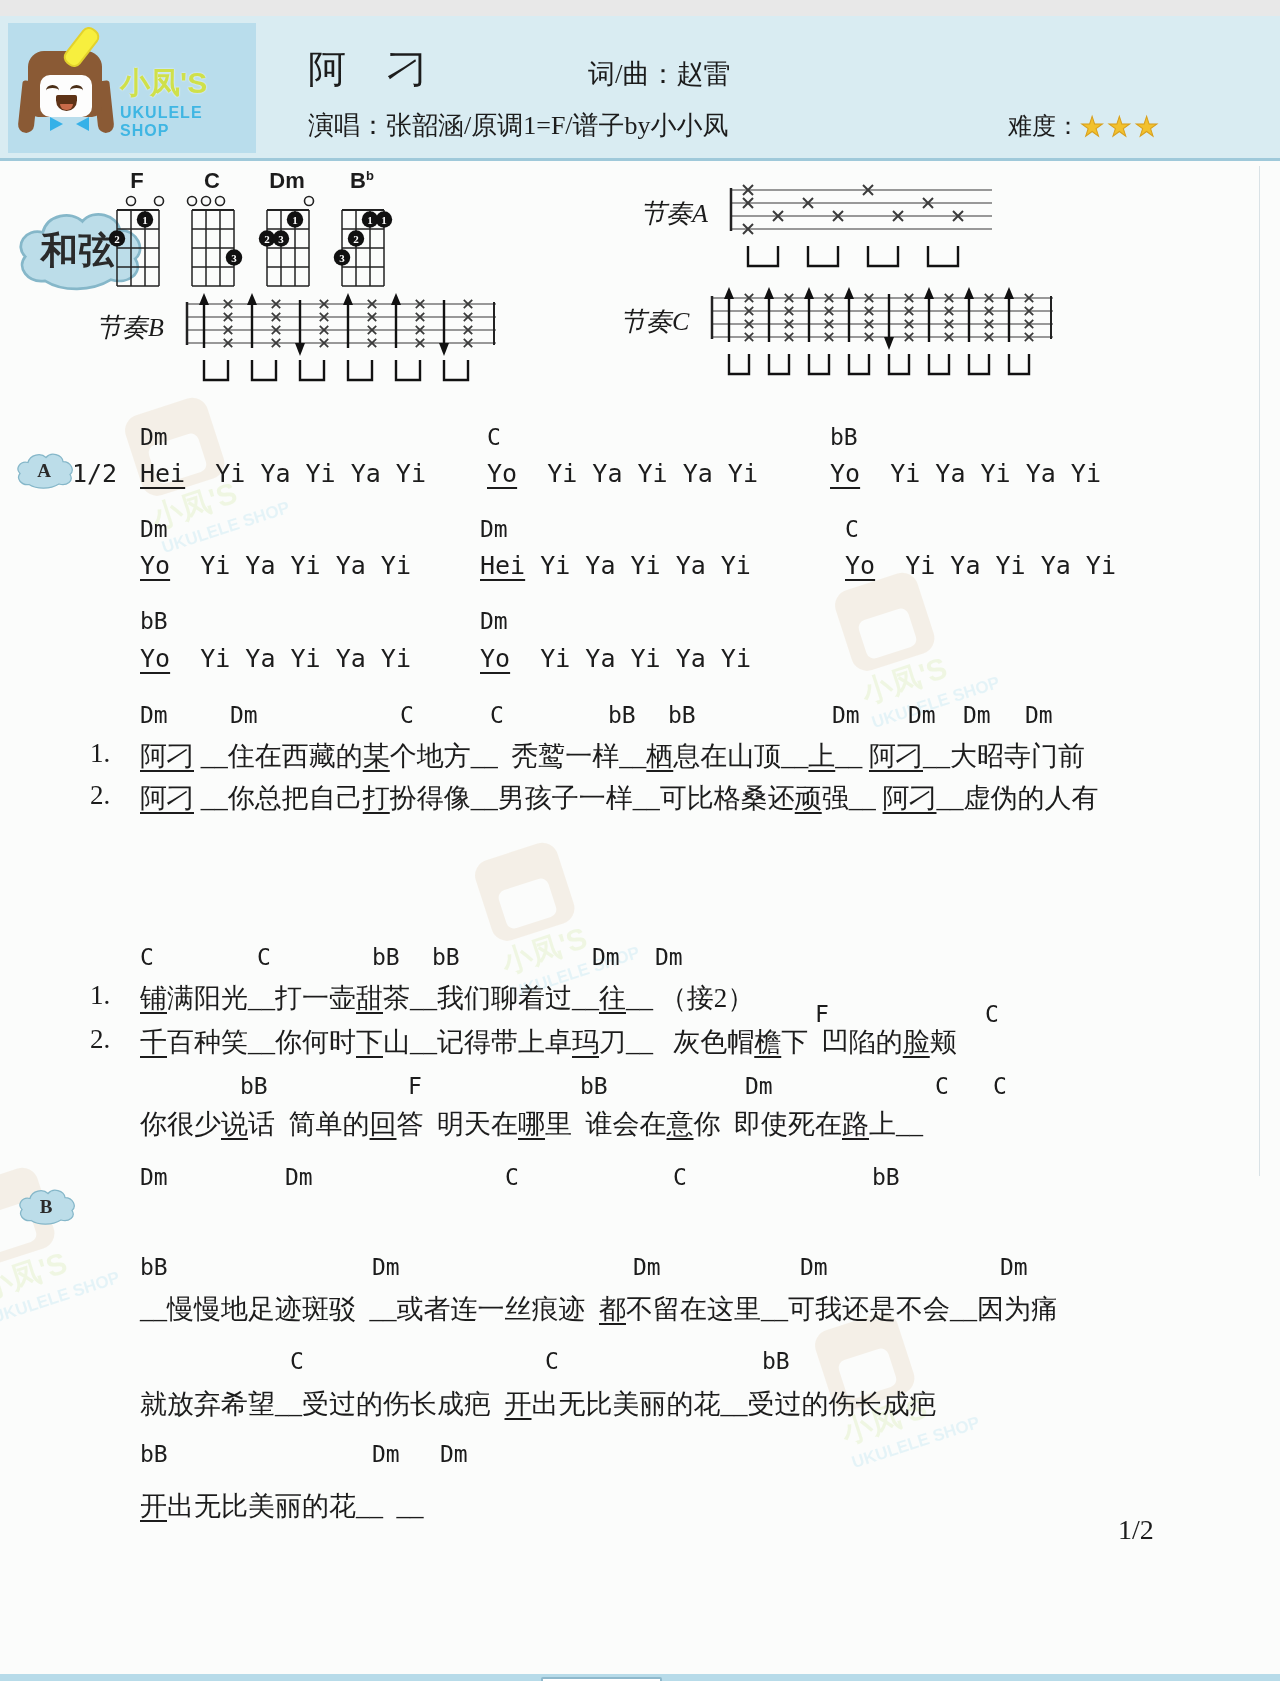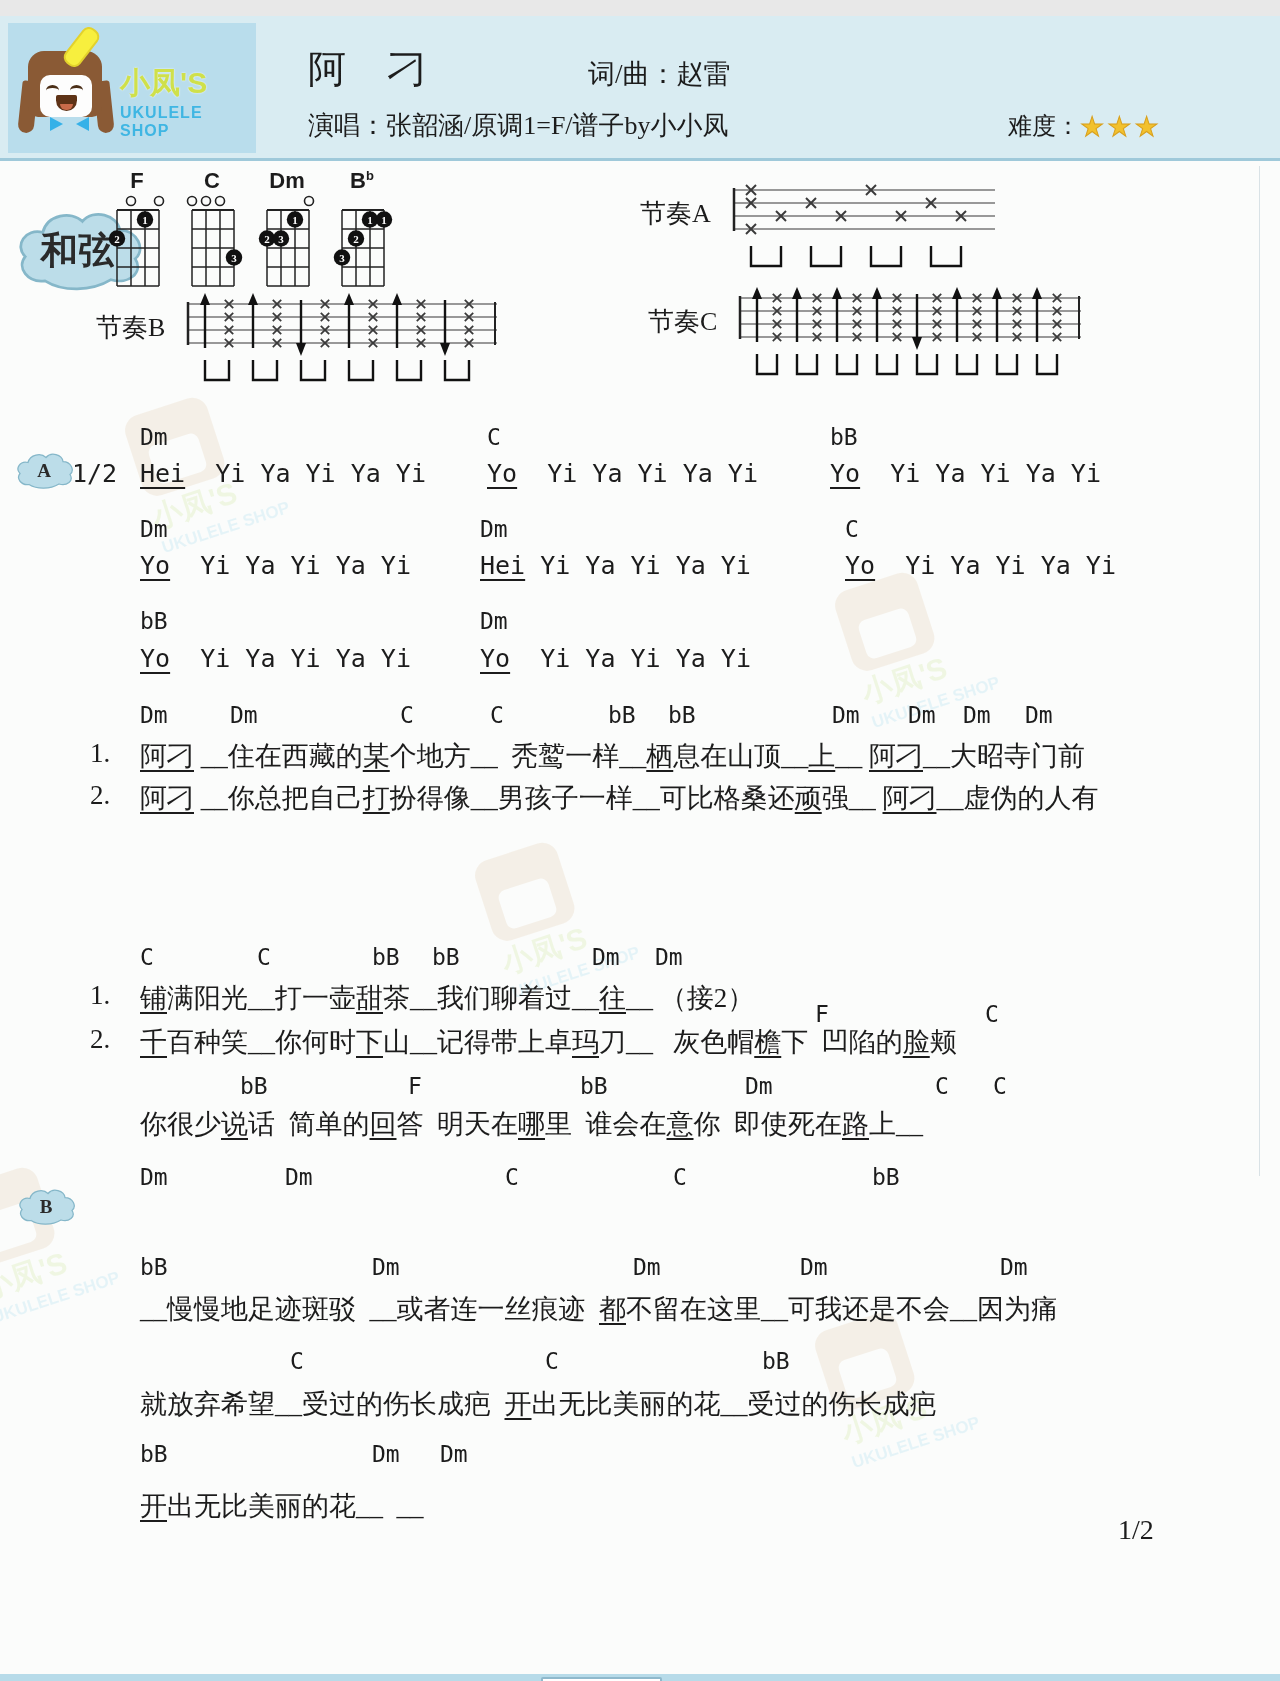--- a/index.html
+++ b/index.html
@@ -35,24 +35,24 @@
   .cloud{position:absolute;}
   .cloud-hexian{left:12px;top:188px;}
   .cloud-a{left:14px;top:432px;}
   .cloud-b{left:16px;top:1168px;}
   
   #chords-row{position:absolute;left:104px;top:152px;display:flex;gap:9px;}
   .chordbox{width:66px;text-align:center;}
   .chord-name{font-size:22px;font-weight:bold;height:24px;font-family:"Liberation Sans","DejaVu Sans",sans-serif;}
   .chord-name sup{font-size:13px;}
   
-  .rhythm{position:absolute;display:flex;align-items:flex-start;}
+  .rhythm{position:absolute;display:flex;align-items:flex-start;font-style:italic;}
   .rhythm-a{left:640px;top:158px;}
   .rhythm-b{left:96px;top:272px;}
-  .rhythm-c{left:648px;top:266px;}
+  .rhythm-c{left:620px;top:266px;}
   .rhythm-label{font-size:26px;margin-right:14px;margin-top:22px;white-space:nowrap;}
   
   #song{position:absolute;left:0;top:0;width:1280px;height:1681px;}
   .chord{position:absolute;font-family:"DejaVu Sans Mono","Liberation Mono",monospace;font-size:23px;color:#1c1c1c;white-space:pre;}
   .lyr{position:absolute;white-space:pre;}
   .lyr.mono{font-family:"DejaVu Sans Mono","Liberation Mono",monospace;font-size:25px;}
   .lyr.cjk{font-family:"Liberation Serif","DejaVu Serif",serif;font-size:27px;}
   .u{text-decoration:underline;text-decoration-thickness:2px;text-underline-offset:5px;}
   .pagenum{position:absolute;left:1118px;top:1498px;font-size:28px;}
   

